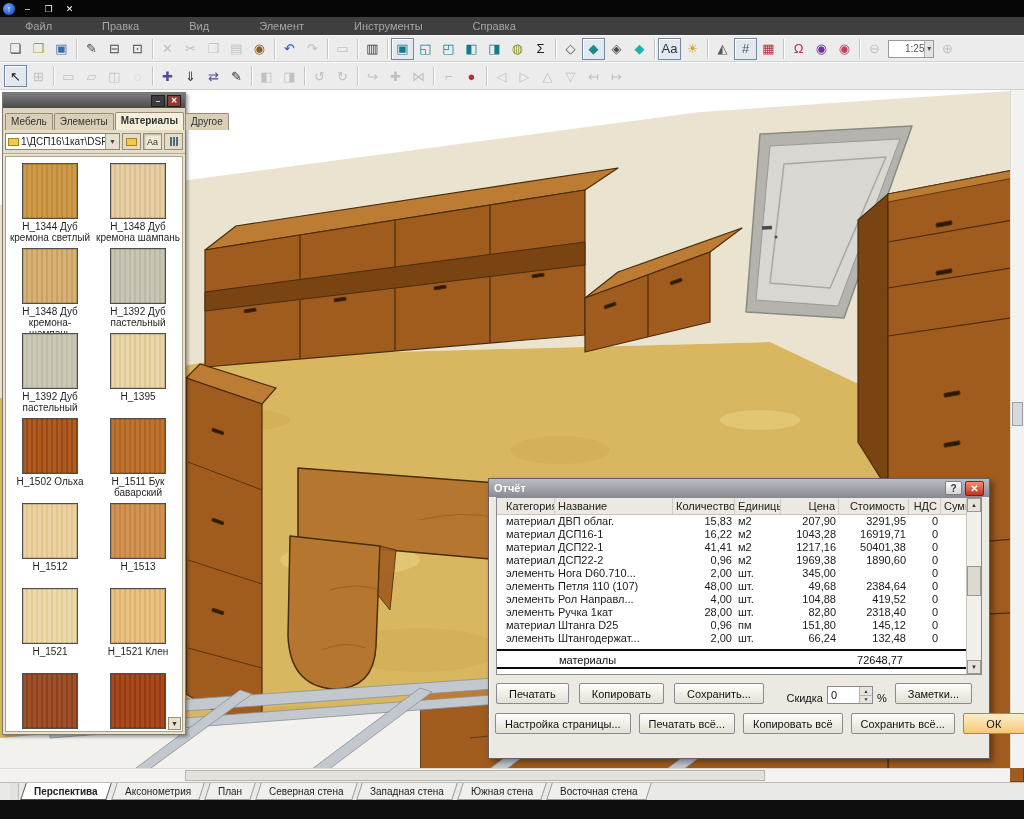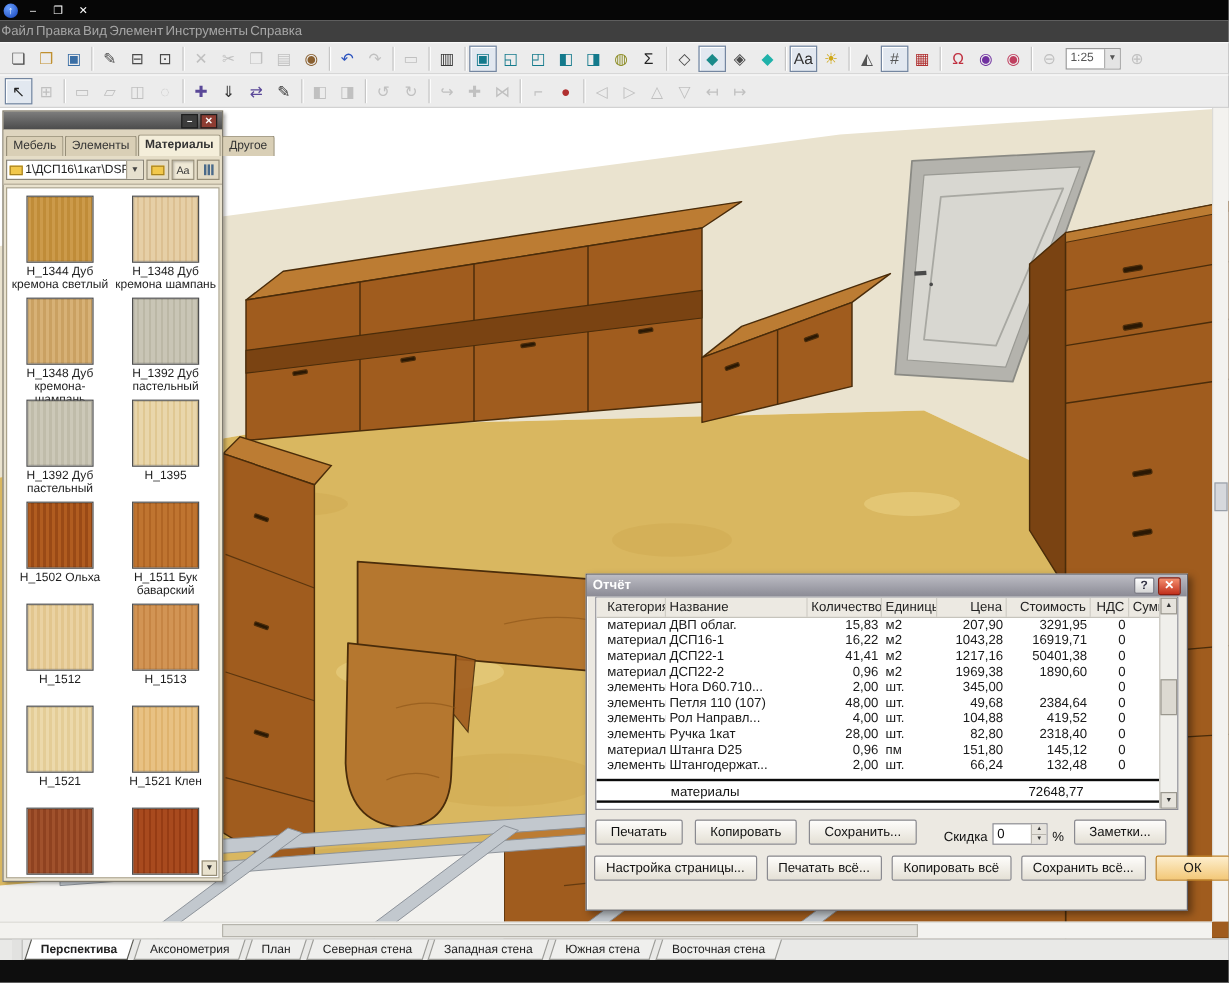--- a/index.html
+++ b/index.html
@@ -12,36 +12,36 @@
     color:#fff;display:flex;align-items:center;padding:0 3px;gap:4px;}
   .app-icon{width:12px;height:12px;border-radius:50%;background:radial-gradient(circle at 35% 30%,#6aa0ff,#1442b8);
     color:#fff;font-size:9px;line-height:12px;text-align:center;flex:0 0 auto;}
   .title-text{flex:1;font-size:11px;white-space:nowrap;overflow:hidden;}
   .win-btn{width:17px;height:14px;display:flex;align-items:center;justify-content:center;
     color:#fff;font-size:9px;}
 
   
   .menubar{position:absolute;top:17px;left:0;width:100%;height:18px;background:#3f3f3f;
     display:flex;align-items:center;}
-  .menu-item{padding:0 1px;color:#a6a6a6;font-size:11px;}
+  .menu-item{padding:0 25px;color:#a6a6a6;font-size:11px;}
 
   
   .toolbar{position:absolute;left:0;width:100%;display:flex;align-items:center;
     background:#ececec;border-top:1px solid #f9f9f9;border-bottom:1px solid #d2d2d2;padding:0 4px;}
   .toolbar.row1{top:35px;height:27px;}
   .toolbar.row2{top:62px;height:28px;}
   .tb-btn{width:23px;height:22px;display:flex;align-items:center;justify-content:center;
     border:1px solid transparent;flex:0 0 auto;}
   .tb-btn .tb-glyph{font-size:13px;line-height:1;color:#4a4a4a;}
   .tb-btn.selected{border:1px solid #7486a0;background:#e2e8f0;box-shadow:inset 1px 1px 0 #ffffff;}
   .tb-btn.disabled .tb-glyph{color:#c0c0c0;}
   .tb-sep{width:1px;height:20px;background:#c6c6c6;margin:0 3px;flex:0 0 auto;box-shadow:1px 0 0 #fff;}
   .tb-combo{width:46px;height:18px;background:#fff;border:1px solid #9a9a9a;display:flex;
     align-items:center;margin:0 2px;flex:0 0 auto;}
-  .tb-combo-val{flex:1;font-size:10px;padding-left:3px;color:#555;}
+  .tb-combo-val{flex:1;font-size:10px;padding-left:16px;color:#555;}
   .tb-combo-arr{width:13px;height:100%;background:#e4e4e4;border-left:1px solid #b0b0b0;
     font-size:7px;display:flex;align-items:center;justify-content:center;color:#555;}
 
   
   .workspace{position:absolute;top:90px;left:0;width:1024px;height:692px;background:#fff;overflow:hidden;}
   .scene-svg{position:absolute;top:0;left:0;}
   .vscroll{position:absolute;top:0;right:0;width:14px;height:678px;background:#f3f2ef;
     border-left:1px solid #dcdbd6;z-index:1;}
   .vscroll-thumb{position:absolute;left:1px;top:312px;width:11px;height:24px;background:#d6d8dc;
     border:1px solid #9aa0a8;}

